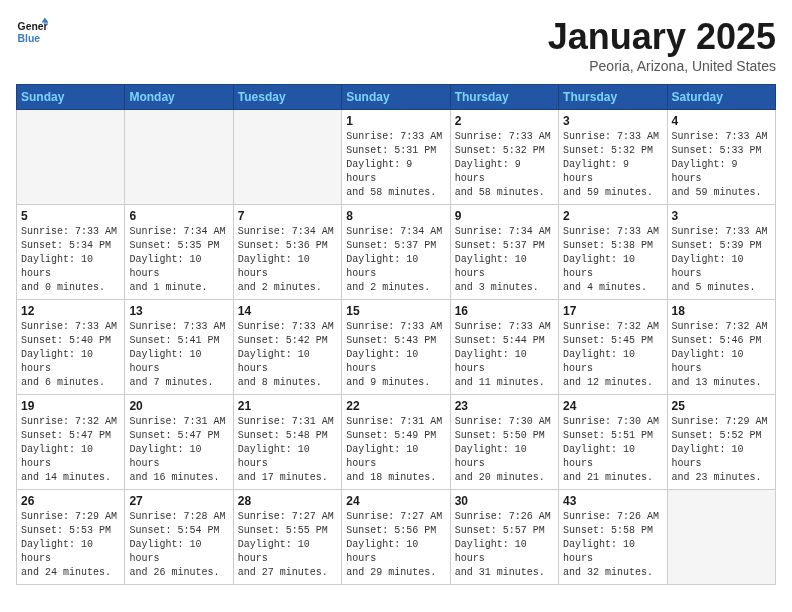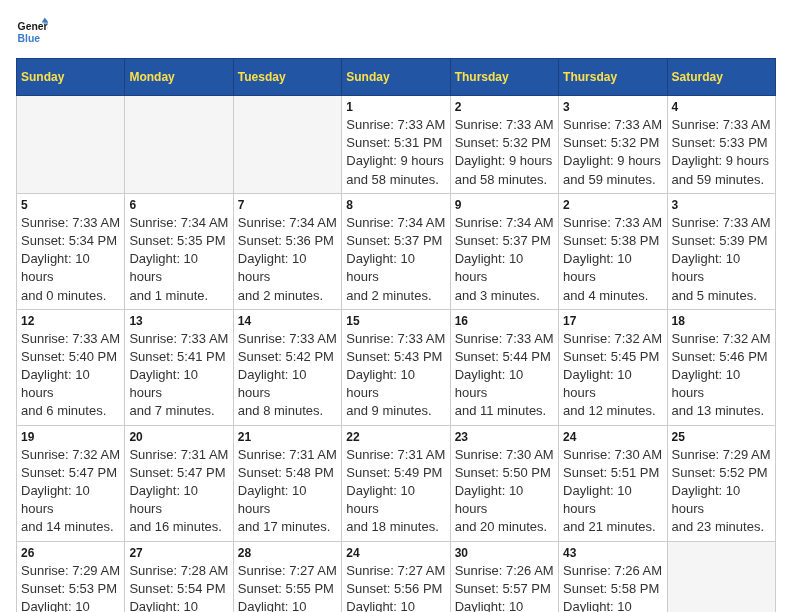--- a/index.html
+++ b/index.html
@@ -37,22 +37,22 @@
       font-size: 14px;
       color: #555;
     }
     table {
       width: 100%;
       border-collapse: collapse;
       border: 1px solid #ccc;
     }
     th {
       background-color: #2255a4;
-      color: #fde047;
-      padding: 11px 4px;
+      color: #7dd3fc;
+      padding: 5px 4px;
       font-size: 12px;
       font-weight: bold;
       text-align: left;
       border: 1px solid #1a4080;
     }
     td {
       border: 1px solid #ccc;
       vertical-align: top;
       padding: 4px 4px;
       font-size: 10px;
@@ -65,37 +65,42 @@
       background: #f5f5f5;
     }
     .day-number {
       font-size: 12px;
       font-weight: bold;
       color: #1a1a1a;
       display: block;
       margin-bottom: 2px;
     }
     .day-info {
-      font-size: 13px;
+      font-size: 10px;
       color: #333;
       line-height: 1.4;
+      font-family: Liberation Mono, monospace;
     }
   </style>
 </head>
 <body>
 
 <div class="header">
   <div class="logo">
     <svg class="logo-icon" viewBox="0 0 40 40">
       <text x="2" y="18" font-size="13" font-weight="bold" fill="#1a1a1a">General</text>
       <text x="2" y="32" font-size="13" font-weight="bold" fill="#3a7bc8">Blue</text>
       <polygon points="32,8 40,8 36,2" fill="#3a7bc8"></polygon>
       <polygon points="34,10 42,10 38,4" fill="#3a7bc8" opacity="0.6"></polygon>
     </svg>
   </div>
+  <div class="title-block">
+    <div class="calendar-title">January 2025</div>
+    <div class="calendar-subtitle">Peoria, Arizona, United States</div>
+  </div>
 </div>
 
 <table>
   <thead>
     <tr>
     <th>Sunday</th>
         <th>Monday</th>
         <th>Tuesday</th>
         <th>Sunday</th>
         <th>Thursday</th>

